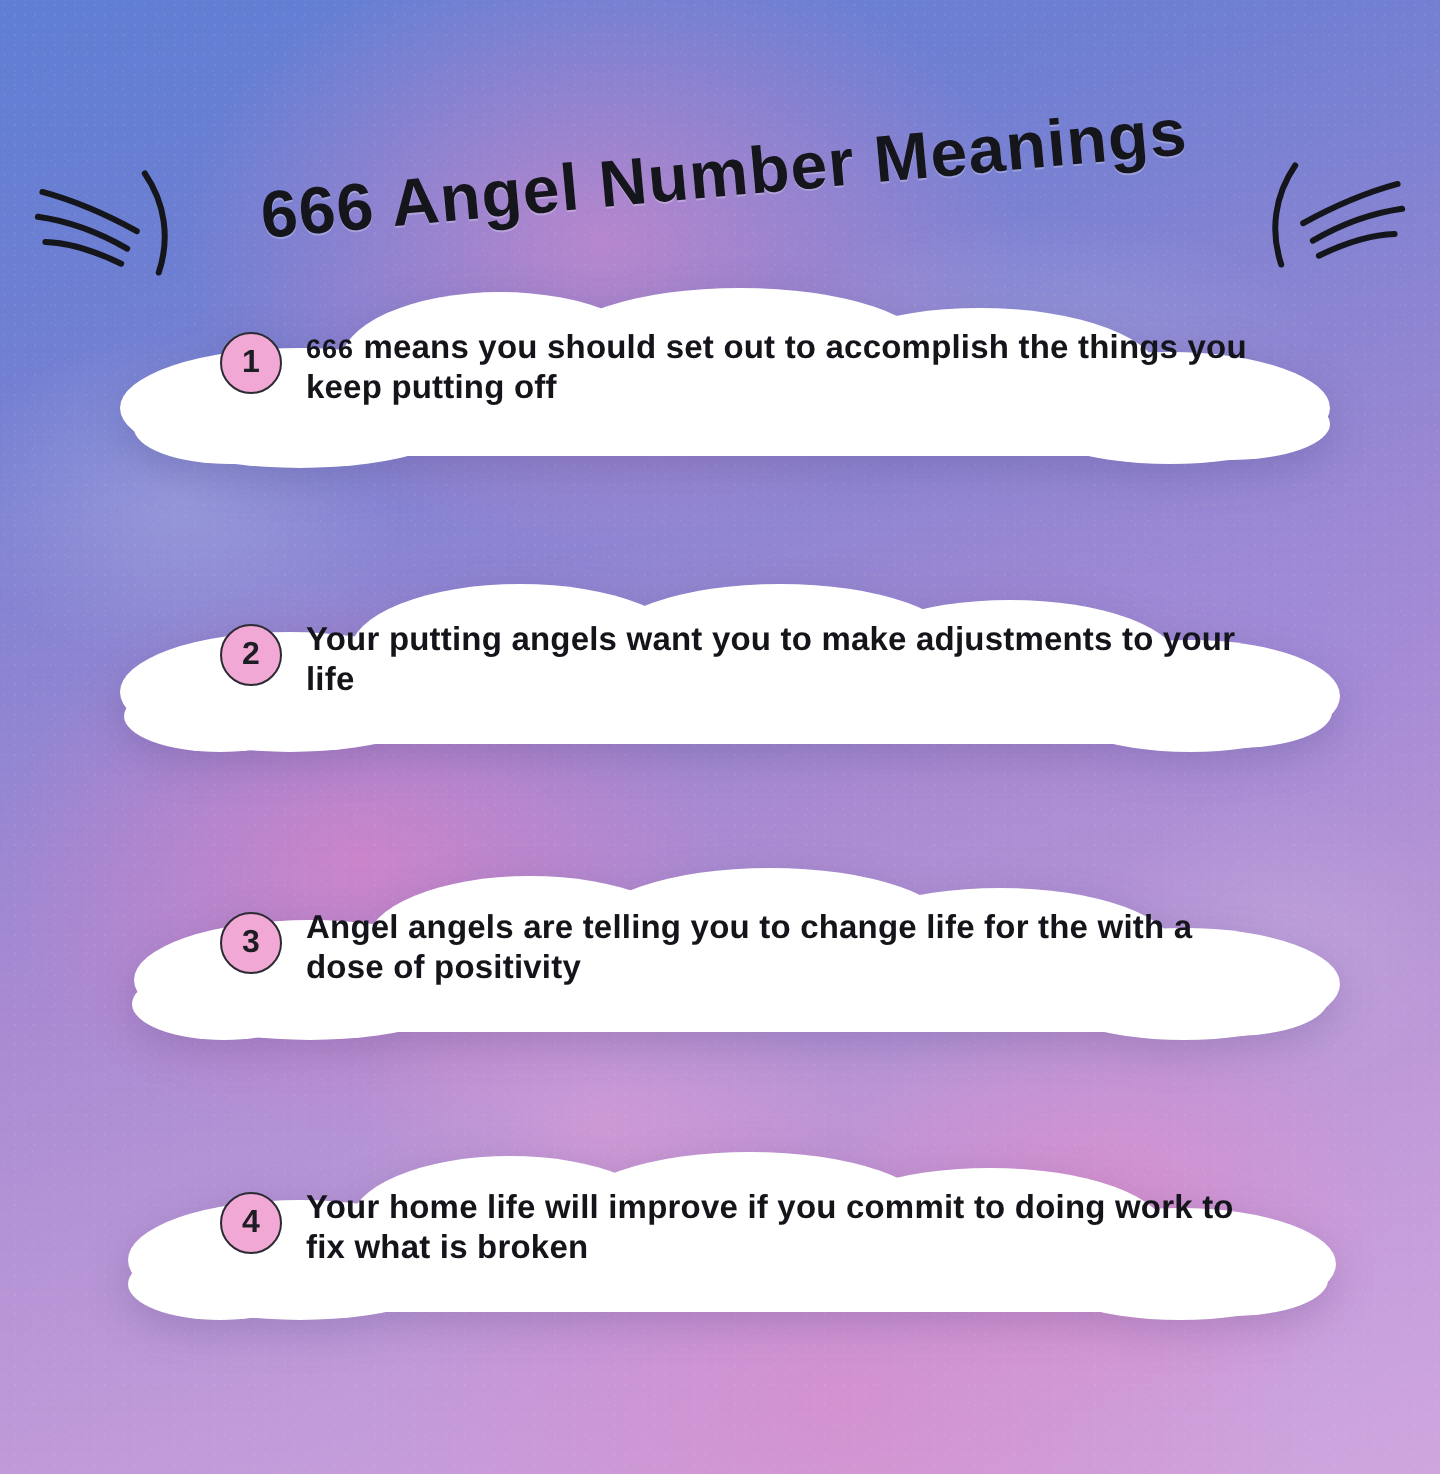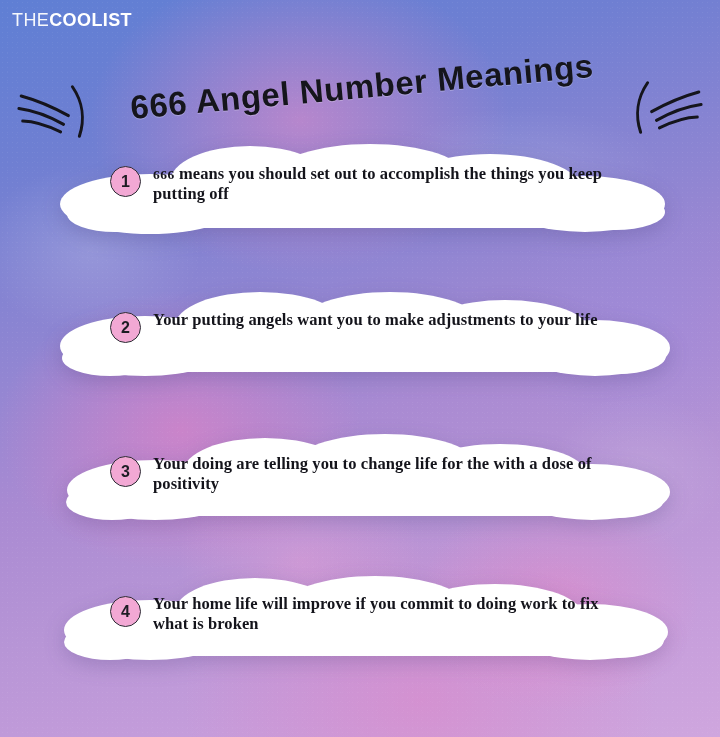--- a/index.html
+++ b/index.html
@@ -133,34 +133,30 @@
     align-items: center;
     justify-content: center;
     margin-top: 2px;
   }
   .meaning {
     font-size: 16.5px;
     line-height: 1.24;
     color: #14141b;
     font-weight: 600;
     letter-spacing: 0.1px;
-    font-family: Liberation Serif, serif;
   }
   .meaning .small666 { font-size: 13.5px; letter-spacing: 0.5px; }
 </style>
 </head>
 <body>
 
 <div class="poster">
   <div class="nebula"></div>
   <div class="grain"></div>
 
-  <div class="brand">
-    <span class="thin">THE</span><span class="bold">COOLIST</span>
-  </div>
 
   <div class="title-wrap">
     <svg class="wing left" viewBox="0 0 70 60">
       <g fill="none" stroke="#15151c" stroke-width="3" stroke-linecap="round">
         <path d="M8,8 C22,14 36,22 52,34"></path>
         <path d="M4,20 C18,24 32,31 46,42"></path>
         <path d="M6,33 C18,35 30,41 42,49"></path>
         <path d="M60,6 C68,22 68,40 60,56"></path>
       </g>
     </svg>
@@ -226,21 +222,21 @@
           <ellipse cx="345" cy="34" rx="92" ry="32"></ellipse>
           <ellipse cx="460" cy="44" rx="88" ry="32"></ellipse>
           <ellipse cx="552" cy="60" rx="78" ry="28"></ellipse>
           <rect x="75" y="50" width="495" height="34" rx="17"></rect>
           <ellipse cx="72" cy="70" rx="46" ry="18"></ellipse>
           <ellipse cx="576" cy="68" rx="48" ry="18"></ellipse>
         </g>
       </svg>
       <div class="cloud-content">
         <div class="num">3</div>
-        <div class="meaning">Your doing are telling you to change life for the with a dose of positivity</div>
+        <div class="meaning">Angel angels are telling you to change life for the with a dose of positivity</div>
       </div>
     </div>
   </div>
 
   <div class="cloud-row" style="top:572px;">
     <div class="cloud">
       <svg class="cloud-svg" viewBox="0 0 640 96">
         <g fill="#ffffff">
           <ellipse cx="110" cy="58" rx="86" ry="30"></ellipse>
           <ellipse cx="215" cy="40" rx="80" ry="34"></ellipse>

